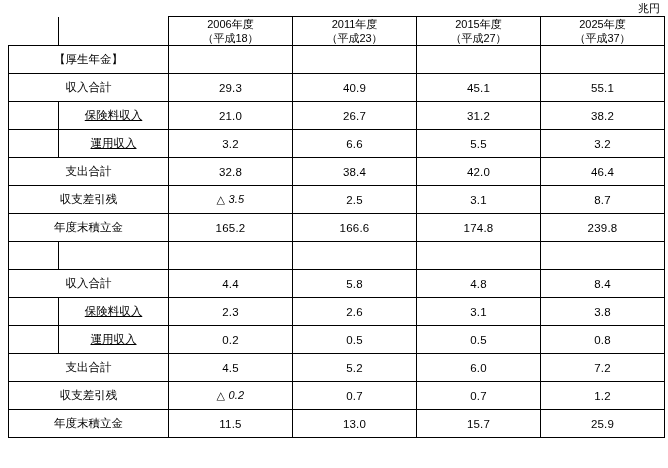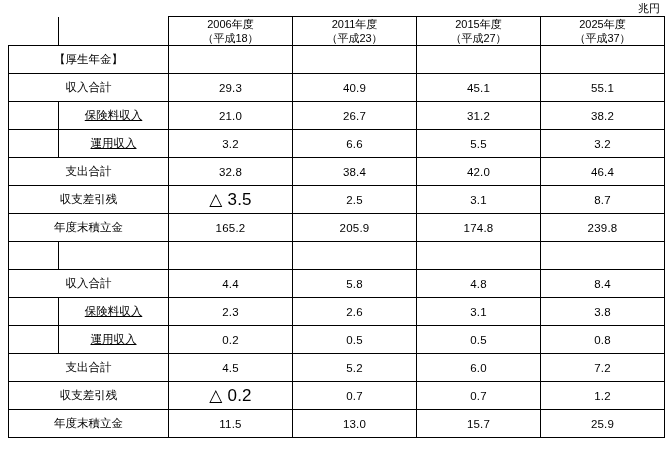--- a/index.html
+++ b/index.html
@@ -72,21 +72,21 @@
   }
   .gaprow td {
     height: 13px;
     border: none;
   }
   .hdr-blank {
     border-top: none !important;
     border-left: none !important;
   }
   .num { letter-spacing: 0.2px; }
-  .tri { font-size: 17px; }
+  .tri { font-size: 11px; font-style: italic; }
 </style>
 </head>
 <body>
 
 <div class="page">
 
   <div class="unit">兆円</div>
 
   <table class="main">
     <colgroup>
@@ -166,21 +166,21 @@
         <td class="label-left" colspan="2">収支差引残</td>
         <td class="num tri">△ 3.5</td>
         <td class="num">2.5</td>
         <td class="num">3.1</td>
         <td class="num">8.7</td>
       </tr>
 
       <tr>
         <td class="label-left" colspan="2">年度末積立金</td>
         <td class="num">165.2</td>
-        <td class="num">205.9</td>
+        <td class="num">166.6</td>
         <td class="num">174.8</td>
         <td class="num">239.8</td>
       </tr>
 
       <tr class="gaprow">
         <td class="no-border"></td>
         <td class="no-border"></td>
         <td class="no-border"></td>
         <td class="no-border"></td>
         <td class="no-border"></td>

